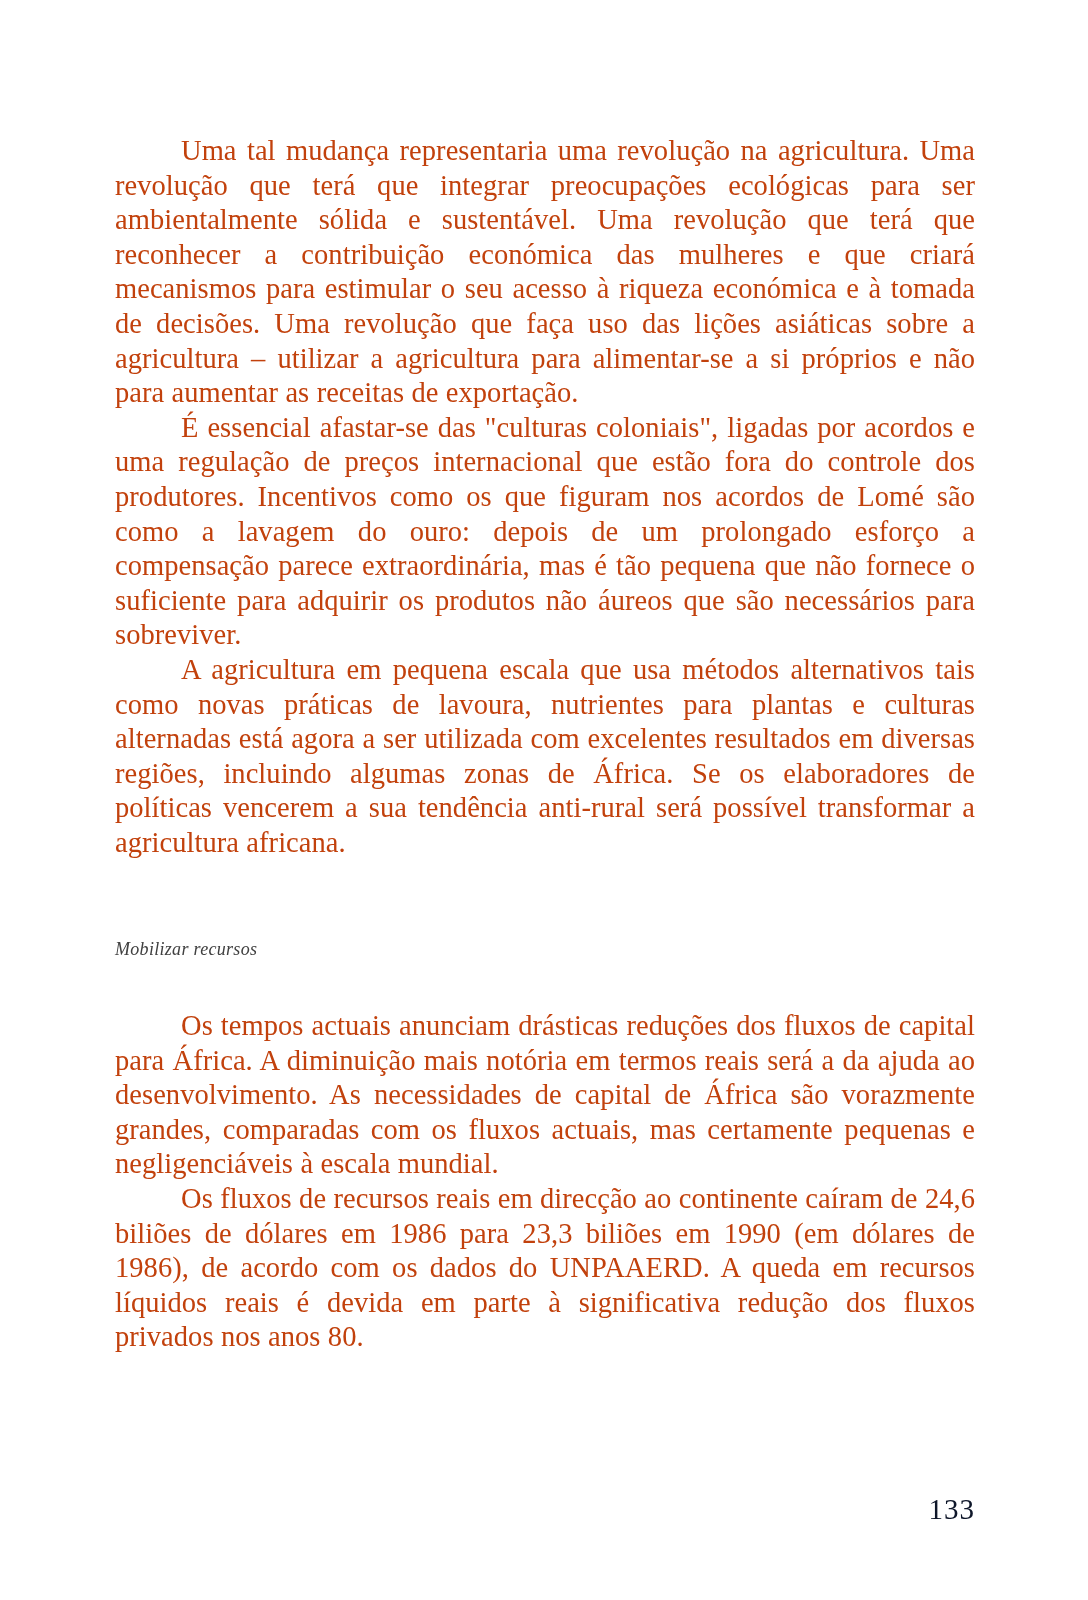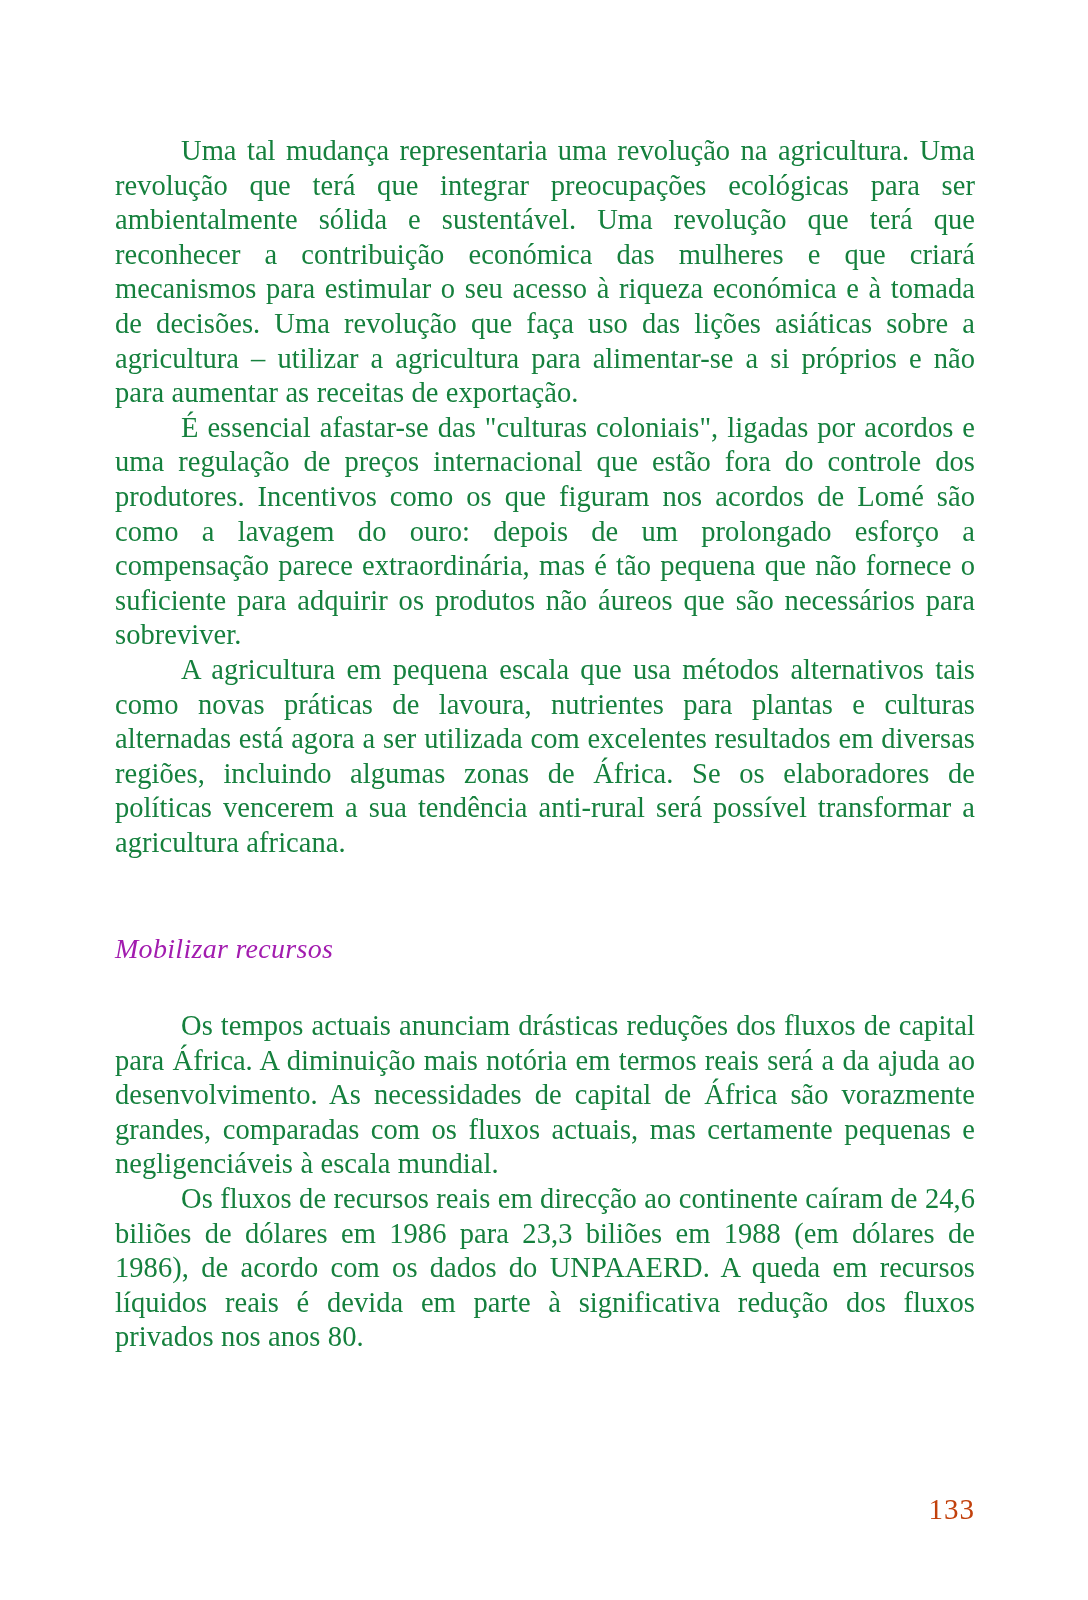--- a/index.html
+++ b/index.html
@@ -24,55 +24,55 @@
     top: 134px;
     width: 860px;
   }
 
   p.body-par {
     margin: 0;
     text-indent: 66px;
     text-align: justify;
     font-size: 28.5px;
     line-height: 34.6px;
-    color: #15803d;
+    color: #c2410c;
     -webkit-font-smoothing: none;
     letter-spacing: 0.05px;
     word-spacing: 0.2px;
     hyphens: manual;
   }
 
   p.body-par + p.body-par {
     margin-top: 0;
   }
 
   .section-heading {
     margin: 0;
-    font-size: 28px;
+    font-size: 18px;
     font-style: italic;
     font-weight: normal;
     line-height: 34.6px;
     text-indent: 0;
     text-align: left;
     letter-spacing: 0.3px;
-    color: #a21caf;
+    color: #404040;
   }
 
   .gap-before-heading { height: 72px; }
   .gap-after-heading  { height: 42px; }
 
   .page-number {
     position: absolute;
     left: 0;
     right: 113px;
     top: 1492px;
     text-align: right;
     font-size: 29px;
     line-height: 34px;
-    color: #c2410c;
+    color: #0f172a;
     letter-spacing: 1px;
   }
 </style>
 </head>
 <body>
 
 <div class="page">
 
   <div class="text-column">
 
@@ -83,20 +83,20 @@
     <p class="body-par">A agricultura em pequena escala que usa métodos alternativos tais como novas práticas de lavoura, nutrientes para plantas e culturas alternadas está agora a ser utilizada com excelentes resultados em diversas regiões, incluindo algumas zonas de África. Se os elaboradores de políticas vencerem a sua tendência anti-rural será possível transformar a agricultura africana.</p>
 
     <div class="gap-before-heading"></div>
 
     <h2 class="section-heading">Mobilizar recursos</h2>
 
     <div class="gap-after-heading"></div>
 
     <p class="body-par">Os tempos actuais anunciam drásticas reduções dos fluxos de capital para África. A diminuição mais notória em termos reais será a da ajuda ao desenvolvimento. As necessidades de capital de África são vorazmente grandes, comparadas com os fluxos actuais, mas certamente pequenas e negligenciáveis à escala mundial.</p>
 
-    <p class="body-par">Os fluxos de recursos reais em direcção ao continente caíram de 24,6 biliões de dólares em 1986 para 23,3 biliões em 1988 (em dólares de 1986), de acordo com os dados do UNPAAERD. A queda em recursos líquidos reais é devida em parte à significativa redução dos fluxos privados nos anos 80.</p>
+    <p class="body-par">Os fluxos de recursos reais em direcção ao continente caíram de 24,6 biliões de dólares em 1986 para 23,3 biliões em 1990 (em dólares de 1986), de acordo com os dados do UNPAAERD. A queda em recursos líquidos reais é devida em parte à significativa redução dos fluxos privados nos anos 80.</p>
 
 
   </div>
 
   <div class="page-number">133</div>
 
 </div>
 
 </body></html>

